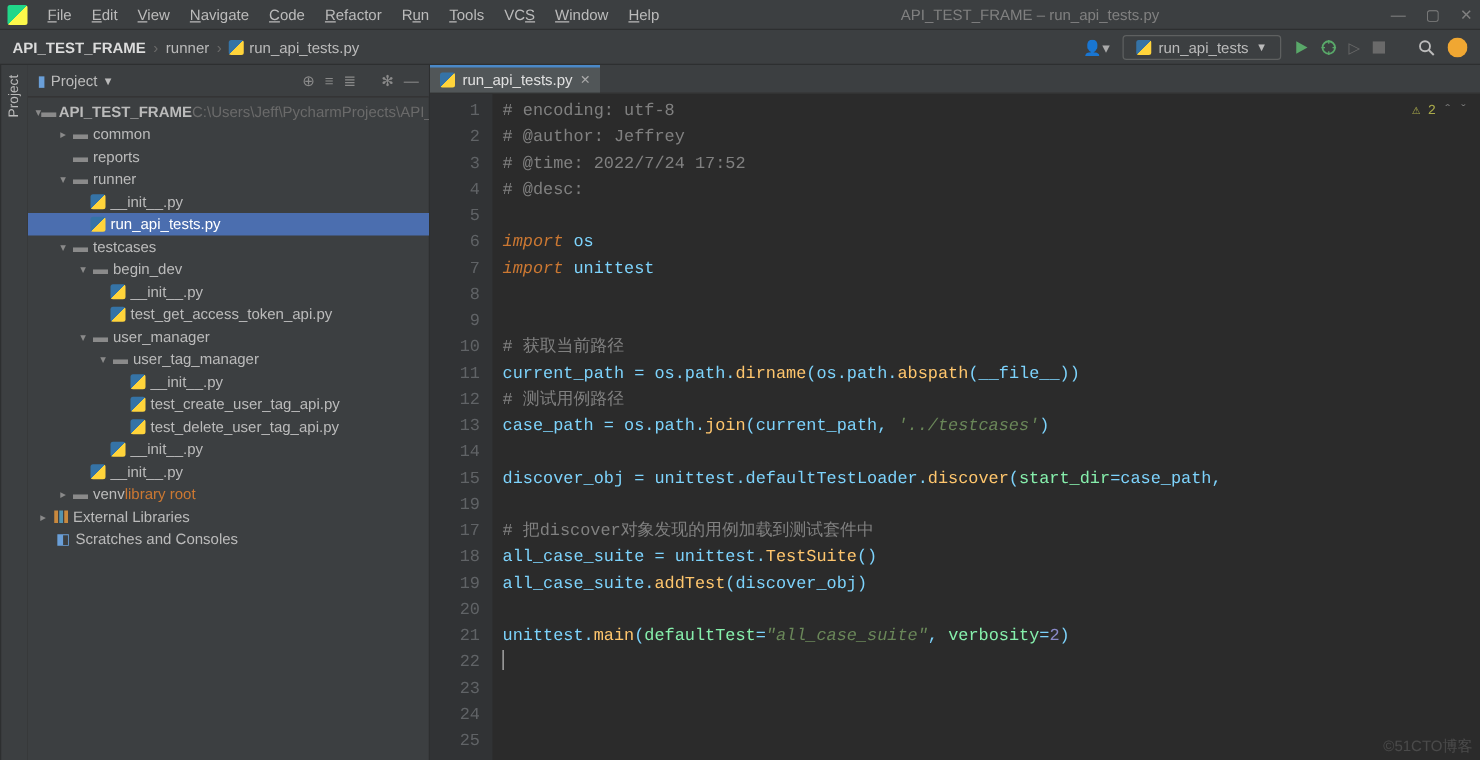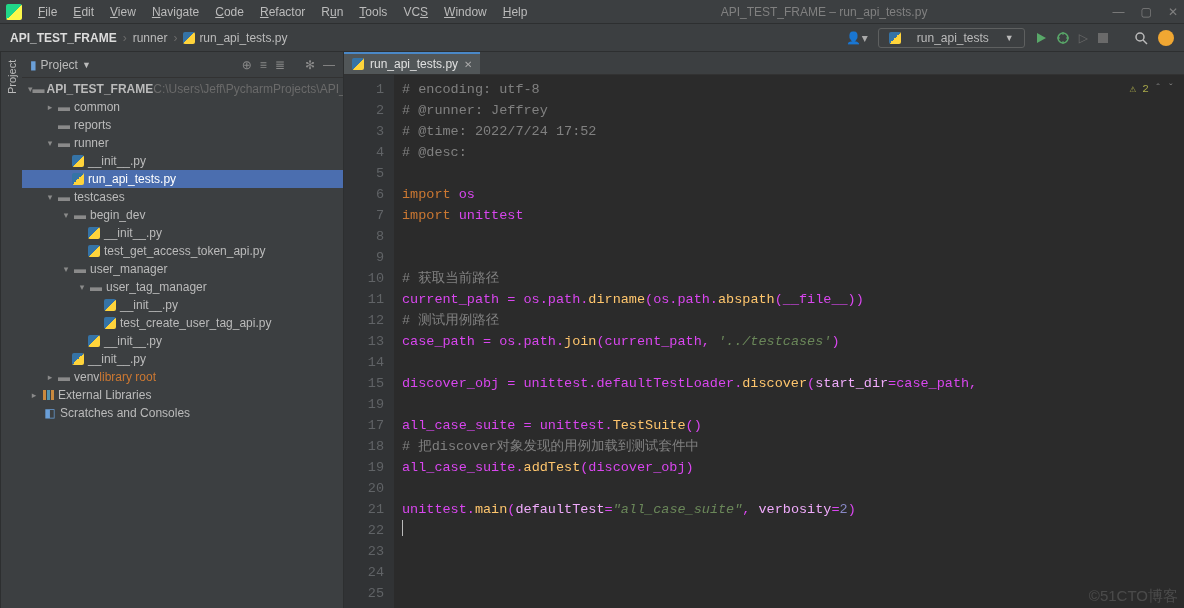--- a/index.html
+++ b/index.html
@@ -44,21 +44,21 @@
 .breadcrumbs { display: flex; align-items: center; gap: 4px; color: #bbbbbb; }
 .breadcrumb-sep { color: #6a6a6a; margin: 0 2px; }
 .nav-right { margin-left: auto; display: flex; align-items: center; gap: 10px; }
 .run-config {
   background: #3c3f41;
   border: 1px solid #5e6060;
   padding: 2px 10px;
   border-radius: 3px;
   display: flex;
   align-items: center;
-  gap: 16px;
+  gap: 6px;
   color: #bbbbbb;
 }
 .main-row { display: flex; height: calc(608px - 24px - 28px); }
 .side-tab {
   width: 22px;
   background: #3c3f41;
   border-right: 1px solid #2d2f30;
   writing-mode: vertical-lr;
   transform: rotate(180deg);
   display: flex;
@@ -134,42 +134,42 @@
   background: #313335;
   color: #606366;
   text-align: right;
   padding: 4px 10px 4px 4px;
   line-height: 21px;
 }
 .gutter div { height: 21px; }
 .code { flex: 1; padding: 4px 0 4px 8px; line-height: 21px; color: #a9b7c6; position: relative; }
 .code-line { height: 21px; white-space: pre; }
 .c-comment { color: #808080; }
-.c-keyword { color: #cc7832; }
+.c-keyword { color: #cc7832; font-style: italic; }
 .c-string { color: #6a8759; font-style: italic; }
 .c-func { color: #ffc66d; }
 .c-builtin { color: #8888c6; }
-.c-param { color: #f0abfc; }
-.c-text { color: #d946ef; }
+.c-param { color: #86efac; }
+.c-text { color: #7dd3fc; }
 .editor-status {
   position: absolute;
   top: 4px;
   right: 10px;
   display: flex;
   align-items: center;
   gap: 6px;
   color: #a9a94a;
   font-size: 11px;
 }
 .watermark {
   position: absolute;
   bottom: 2px;
   right: 6px;
   color: rgba(255,255,255,0.15);
-  font-size: 15px;
+  font-size: 12px;
 }
 .dropdown-caret { font-size: 9px; color: #bbbbbb; }
 svg { display: block; }
 .lib-icon { width: 12px; height: 12px; display: inline-block; }
 </style>
 </head>
 <body>
 
 <div class="titlebar">
   <div class="pycharm-logo"></div>
@@ -336,20 +336,26 @@
             <span class="py-icon"></span>
           </span>
         <span>__init__.py</span>
       </div>
       <div class="tree-row" style="padding-left:80px">
         <span class="tree-icon">
             <span class="py-icon"></span>
           </span>
         <span>test_create_user_tag_api.py</span>
       </div>
+      <div class="tree-row" style="padding-left:80px">
+        <span class="tree-icon">
+            <span class="py-icon"></span>
+          </span>
+        <span>test_delete_user_tag_api.py</span>
+      </div>
       <div class="tree-row" style="padding-left:64px">
         <span class="tree-icon">
             <span class="py-icon"></span>
           </span>
         <span>__init__.py</span>
       </div>
       <div class="tree-row" style="padding-left:48px">
         <span class="tree-icon">
             <span class="py-icon"></span>
           </span>
@@ -416,37 +422,37 @@
           <div>25</div>
       </div>
       <div class="code">
         <div class="editor-status">
           <span>⚠</span>
           <span>2</span>
           <span style="color:#808080;">ˆ</span>
           <span style="color:#808080;">ˇ</span>
         </div>
         <div class="code-line"><span class="c-comment"># encoding: utf-8</span></div>
-        <div class="code-line"><span class="c-comment"># @runner: Jeffrey</span></div>
+        <div class="code-line"><span class="c-comment"># @author: Jeffrey</span></div>
         <div class="code-line"><span class="c-comment"># @time: 2022/7/24 17:52</span></div>
         <div class="code-line"><span class="c-comment"># @desc:</span></div>
         <div class="code-line"></div>
         <div class="code-line"><span class="c-keyword">import</span><span class="c-text"> os</span></div>
         <div class="code-line"><span class="c-keyword">import</span><span class="c-text"> unittest</span></div>
         <div class="code-line"></div>
         <div class="code-line"></div>
         <div class="code-line"><span class="c-comment"># 获取当前路径</span></div>
         <div class="code-line"><span class="c-text">current_path = os.path.</span><span class="c-func">dirname</span><span class="c-text">(os.path.</span><span class="c-func">abspath</span><span class="c-text">(__file__))</span></div>
         <div class="code-line"><span class="c-comment"># 测试用例路径</span></div>
         <div class="code-line"><span class="c-text">case_path = os.path.</span><span class="c-func">join</span><span class="c-text">(current_path, </span><span class="c-string">'../testcases'</span><span class="c-text">)</span></div>
         <div class="code-line"></div>
         <div class="code-line"><span class="c-text">discover_obj = unittest.defaultTestLoader.</span><span class="c-func">discover</span><span class="c-text">(</span><span class="c-param">start_dir</span><span class="c-text">=case_path,</span></div>
         <div class="code-line"></div>
+        <div class="code-line"><span class="c-comment"># 把discover对象发现的用例加载到测试套件中</span></div>
         <div class="code-line"><span class="c-text">all_case_suite = unittest.</span><span class="c-func">TestSuite</span><span class="c-text">()</span></div>
-        <div class="code-line"><span class="c-comment"># 把discover对象发现的用例加载到测试套件中</span></div>
         <div class="code-line"><span class="c-text">all_case_suite.</span><span class="c-func">addTest</span><span class="c-text">(discover_obj)</span></div>
         <div class="code-line"></div>
         <div class="code-line"><span class="c-text">unittest.</span><span class="c-func">main</span><span class="c-text">(</span><span class="c-param">defaultTest</span><span class="c-text">=</span><span class="c-string">"all_case_suite"</span><span class="c-text">, </span><span class="c-param">verbosity</span><span class="c-text">=</span><span class="c-builtin">2</span><span class="c-text">)</span></div>
         <div class="code-line"><span style="border-left:1px solid #bbbbbb;height:16px;display:inline-block;"></span></div>
         <div class="code-line"></div>
       </div>
     </div>
   </div>
 </div>
 

